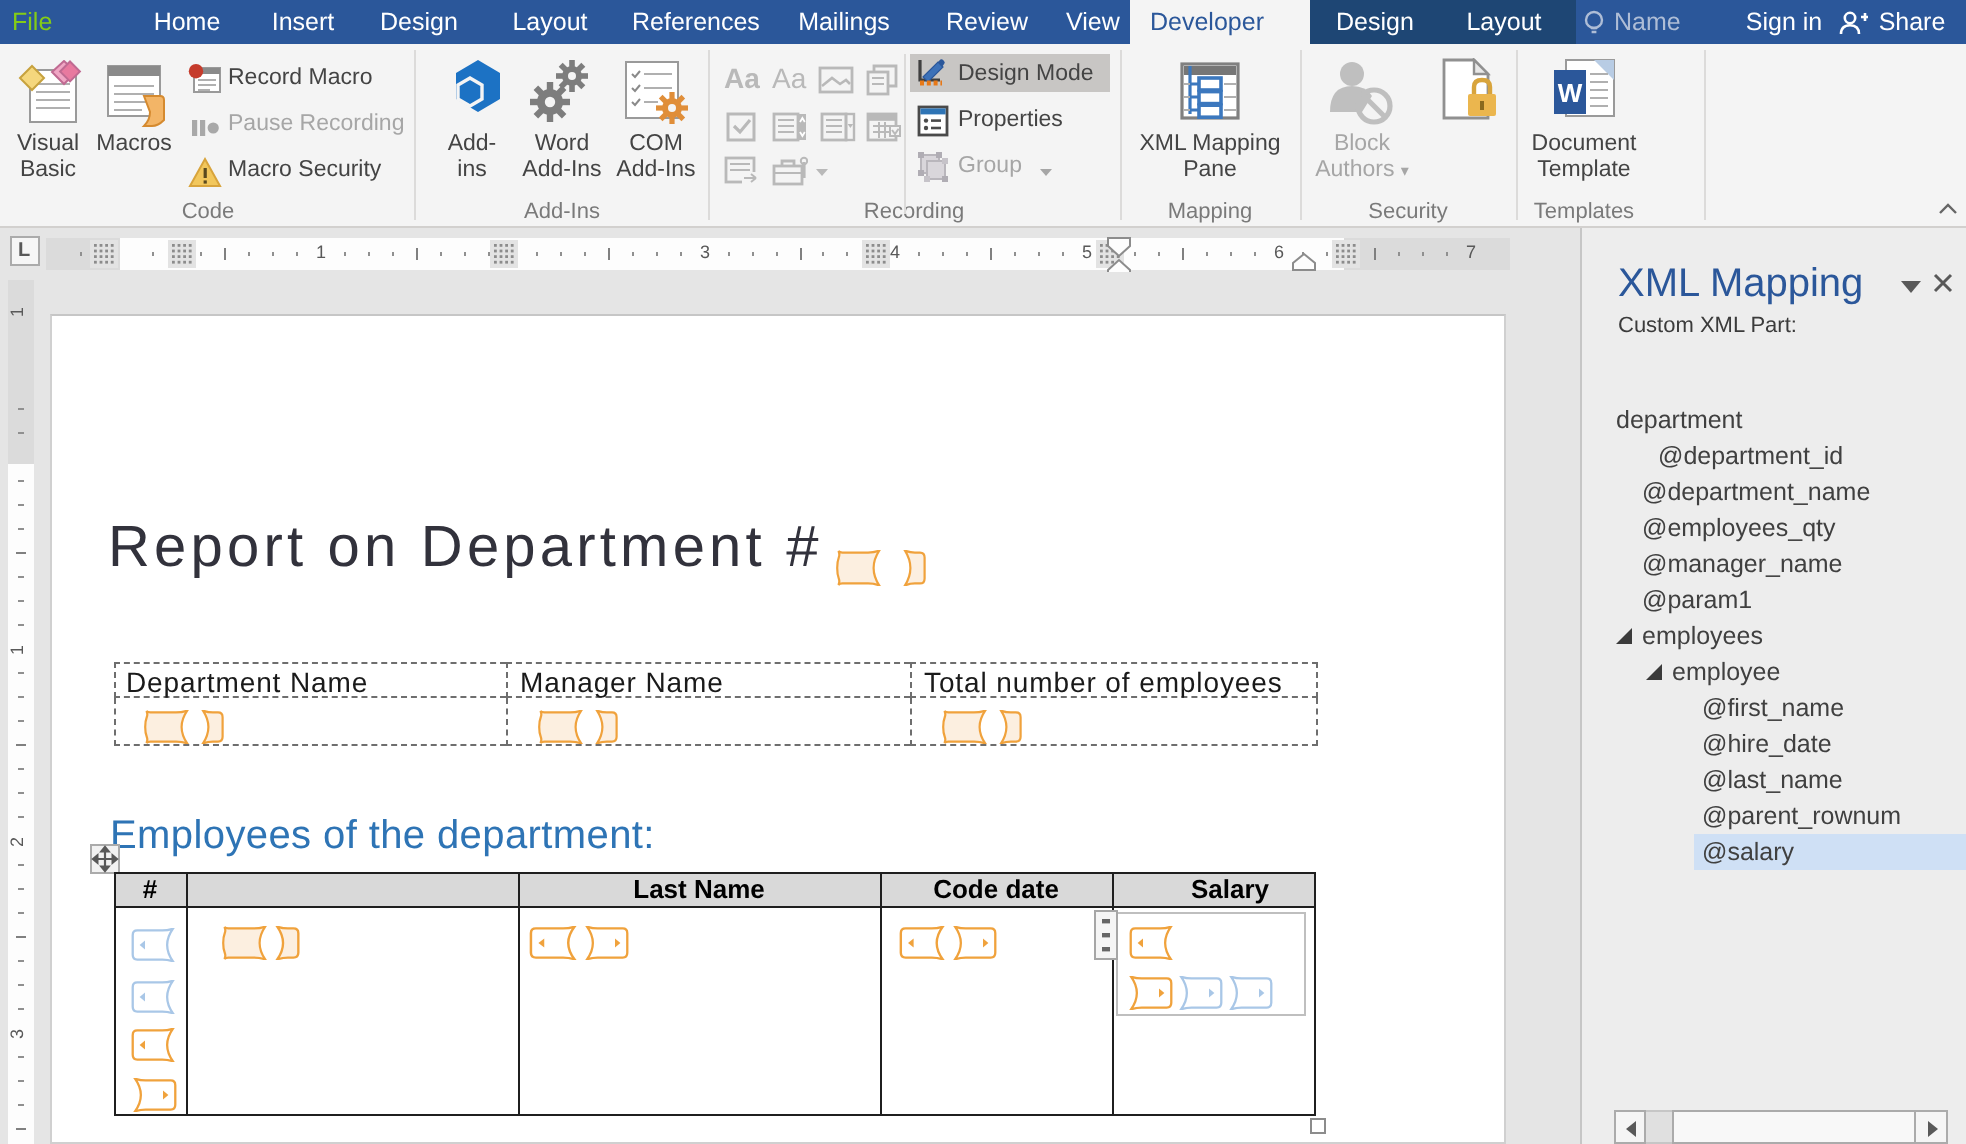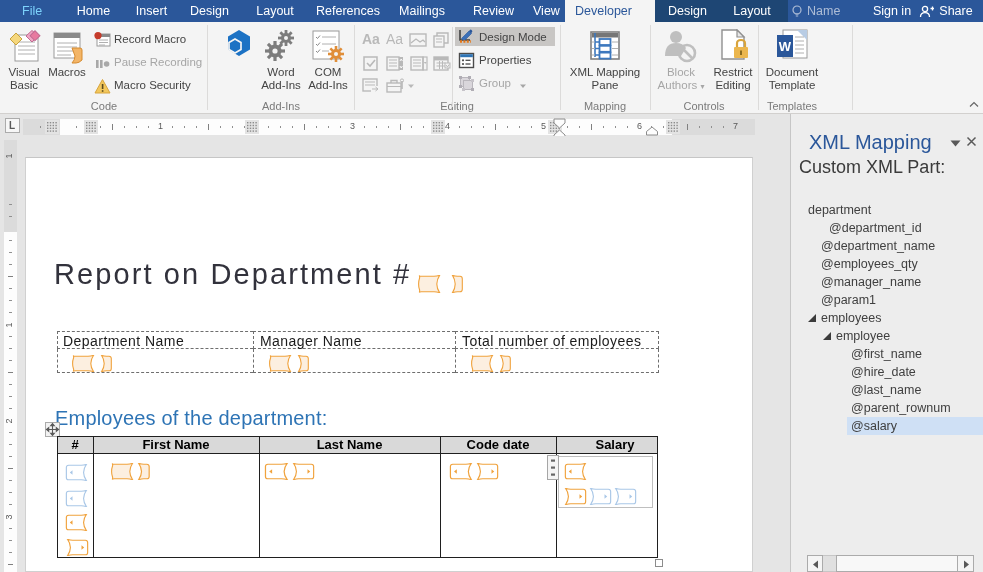--- a/index.html
+++ b/index.html
@@ -44,21 +44,21 @@
  <path d="M1.5 0.3 Q4 1.2 6.5 1.2 L9 1.2 Q11.3 1.2 11.3 3.6 L11.3 13.4 Q11.3 15.8 9 15.8 L6.5 15.8 Q4 15.8 1.5 16.7 Q4.2 12.6 4.2 8.5 Q4.2 4.4 1.5 0.3 Z" fill="var(--f,#FCEFE0)" stroke="var(--s,#F0A23C)" stroke-width="1.1"></path>
 </symbol>
 </defs>
     </svg>
 <div id="tabbar">
 <div class="ab" style="left:565px;top:0;width:90px;height:22px;background:#F4F4F4"></div>
 <div class="tab" style="left:575px;width:56px;color:#2B579A">Developer</div>
 <div class="ab" style="left:655px;top:0;width:133px;height:22px;background:#1E4674"></div>
 <div class="tab" style="left:668px;width:38px">Design</div>
 <div class="tab" style="left:733px;width:38px">Layout</div>
-<div class="tab" style="left:22px;width:19px;color:#7dd3fc">File</div>
+<div class="tab" style="left:6px;width:19px;color:#84cc16">File</div>
 <div class="tab" style="left:74px;width:39px;color:#fff">Home</div>
 <div class="tab" style="left:135px;width:33px;color:#fff">Insert</div>
 <div class="tab" style="left:190px;width:38px;color:#fff">Design</div>
 <div class="tab" style="left:256px;width:38px;color:#fff">Layout</div>
 <div class="tab" style="left:316px;width:60px;color:#fff">References</div>
 <div class="tab" style="left:398px;width:48px;color:#fff">Mailings</div>
 <div class="tab" style="left:473px;width:38px;color:#fff">Review</div>
 <div class="tab" style="left:533px;width:26px;color:#fff">View</div>
 <svg class="ab" style="left:790px;top:4px" width="14" height="14" viewBox="0 0 14 14">
 <circle cx="7" cy="6" r="4" fill="none" stroke="#AEBDD6" stroke-width="1.2"></circle>
@@ -75,23 +75,23 @@
 </div>
 <div id="ribbon">
 <div class="gsep" style="left:207px"></div>
 <div class="gsep" style="left:354px"></div>
 <div class="gsep" style="left:560px"></div>
 <div class="gsep" style="left:650px"></div>
 <div class="gsep" style="left:758px"></div>
 <div class="gsep" style="left:852px"></div>
 <div class="glabel" style="left:44px;top:78px">Code</div>
 <div class="glabel" style="left:221px;top:78px">Add-Ins</div>
-<div class="glabel" style="left:397px;top:78px">Editing</div>
+<div class="glabel" style="left:397px;top:78px">Recording</div>
 <div class="glabel" style="left:545px;top:78px">Mapping</div>
-<div class="glabel" style="left:644px;top:78px">Controls</div>
+<div class="glabel" style="left:644px;top:78px">Security</div>
 <div class="glabel" style="left:732px;top:78px">Templates</div>
 <svg class="ab" style="left:968px;top:78px" width="12" height="10" viewBox="0 0 12 10">
         <path d="M2 6.5 L6 2.5 L10 6.5" fill="none" stroke="#666" stroke-width="1.2"></path>
       </svg>
 <svg class="ab" style="left:8px;top:8px" width="34" height="34" viewBox="0 0 34 34">
 <rect x="7" y="5" width="23" height="26" fill="#fff" stroke="#9A9A9A"></rect>
 <g stroke="#B0B0B0">
           <path d="M10 12 h17 M10 16 h17 M10 20 h17 M10 24 h17"></path>
         </g>
 <path d="M2 9 L8 3 L14 9 L8 15 Z" fill="#F5D77D" stroke="#C7A23E"></path>
@@ -126,20 +126,21 @@
 <svg class="ab" style="left:94px;top:56px" width="17" height="17" viewBox="0 0 17 17">
 <path d="M8.5 1.5 L16 15 L1 15 Z" fill="#F2C75C" stroke="#D8A43C"></path>
 <rect x="7.8" y="6" width="1.6" height="5" fill="#5A4A1E"></rect>
         <rect x="7.8" y="12.2" width="1.6" height="1.6" fill="#5A4A1E"></rect>
 </svg>
 <div class="smalltext" style="left:114px;top:56px">Macro Security</div>
 <svg class="ab" style="left:221px;top:7px" width="30" height="32" viewBox="0 0 30 32">
 <path d="M18 1 L29 7.5 V20.5 L18 27 L7 20.5 V7.5 Z" fill="#1C72C4"></path>
 <path d="M8 13.5 L14 10 L20 13.5 V20.5 L14 24 L8 20.5 Z" fill="#1C72C4" stroke="#F4F4F4" stroke-width="1.7"></path>
 </svg>
+<div class="biglabel" style="left:191px;top:44px">Add-<br>ins</div>
 <svg class="ab" style="left:265px;top:7px" width="32" height="34" viewBox="0 0 32 34">
 <g fill="#7D7D7D">
 <circle cx="21" cy="9" r="5"></circle>
 <g transform="translate(21 9)">
             <g>
               <rect x="-1.4" y="-8" width="2.8" height="16"></rect>
               <rect x="-8" y="-1.4" width="16" height="2.8"></rect>
               <rect x="-1.4" y="-8" width="2.8" height="16" transform="rotate(45)"></rect>
               <rect x="-1.4" y="-8" width="2.8" height="16" transform="rotate(-45)"></rect>
             </g>
@@ -282,21 +283,20 @@
 <path d="M18.5 17.5 L29.5 28.5" stroke="#BFBFBF" stroke-width="2.6"></path>
 </svg>
 <div class="biglabel gray" style="left:636px;top:44px">Block<br>Authors <span style="font-size:8px">▾</span></div>
 <svg class="ab" style="left:717px;top:7px" width="34" height="35" viewBox="0 0 34 35">
 <path d="M5 1 H20 L27 8 V30 H5 Z" fill="#fff" stroke="#909090" stroke-width="1.4"></path>
 <path d="M20 1 L20 8 H27 Z" fill="#E8E8E8" stroke="#909090" stroke-width="1.2"></path>
 <rect x="17" y="18" width="14" height="11" rx="1" fill="#EBB64E"></rect>
 <path d="M20 18 v-3.5 q0 -3.5 4 -3.5 q4 0 4 3.5 V18" fill="none" stroke="#D8A43C" stroke-width="2.2"></path>
 <rect x="23" y="21.5" width="2" height="4.5" fill="#8A6A1E"></rect>
 </svg>
-<div class="biglabel" style="left:688px;top:44px">Restrict<br>Editing</div>
 <svg class="ab" style="left:775px;top:7px" width="36" height="35" viewBox="0 0 36 35">
 <rect x="8" y="1" width="24" height="28" fill="#fff" stroke="#9A9A9A"></rect>
 <path d="M22 1 h10 v10 Z" fill="#B8CCE4"></path>
 <g stroke="#B0B0B0">
           <path d="M20 8 h9 M20 12 h9 M20 16 h9 M20 20 h9 M20 24 h9"></path>
         </g>
 <rect x="2" y="6" width="16" height="22" fill="#2B579A"></rect>
 <text x="10" y="22" font-size="13" font-family="Liberation Sans" fill="#fff" text-anchor="middle" font-weight="bold">W</text>
 </svg>
 <div class="biglabel" style="left:747px;top:44px">Document<br>Template</div>
@@ -581,21 +581,20 @@
 </g>
         </svg>
 <div class="ab" style="left:31px;top:278px;width:602px;height:122px">
 <div class="ab" style="left:0;top:0;width:601px;height:18px;background:#D9D9D9;border:1px solid #1F1F1F"></div>
 <div class="ab" style="left:0;top:18px;width:601px;height:104px;background:#fff;border:1px solid #1F1F1F;border-top:none"></div>
 <div class="ab" style="left:36px;top:0;width:1px;height:122px;background:#1F1F1F"></div>
 <div class="ab" style="left:202px;top:0;width:1px;height:122px;background:#1F1F1F"></div>
 <div class="ab" style="left:383px;top:0;width:1px;height:122px;background:#1F1F1F"></div>
 <div class="ab" style="left:499px;top:0;width:1px;height:122px;background:#1F1F1F"></div>
 <div class="thc" style="left:0;width:36px">#</div>
-<div class="thc" style="left:36px;width:166px">First Name</div>
 <div class="thc" style="left:202px;width:181px">Last Name</div>
 <div class="thc" style="left:383px;width:116px">Code date</div>
 <div class="thc" style="left:499px;width:118px">Salary</div>
 </div>
 <svg class="ab" style="left:39px;top:306px;--s:#A9C7E7;--f:#fff" width="24" height="17">
           <use href="#tagS" width="24" height="17"></use>
         </svg>
 <svg class="ab" style="left:39px;top:332px;--s:#A9C7E7;--f:#fff" width="24" height="17">
           <use href="#tagS" width="24" height="17"></use>
         </svg>
@@ -648,21 +647,21 @@
 </div>
 </div>
 <div id="pane">
 <div class="ab" style="left:18px;top:17px;font-size:20px;color:#2B579A;white-space:nowrap">XML Mapping</div>
 <svg class="ab" style="left:159px;top:26px" width="11" height="7" viewBox="0 0 11 7">
         <path d="M0.5 0.5 H10.5 L5.5 6.5 Z" fill="#595959"></path>
       </svg>
 <svg class="ab" style="left:175px;top:22px" width="11" height="11" viewBox="0 0 11 11">
         <path d="M1.5 1.5 L9.5 9.5 M9.5 1.5 L1.5 9.5" stroke="#595959" stroke-width="1.5"></path>
       </svg>
-<div class="ab" style="left:8px;top:43px;font-size:18px;color:#3B3B3B">Custom XML Part:</div>
+<div class="ab" style="left:18px;top:43px;font-size:11px;color:#3B3B3B">Custom XML Part:</div>
 <div class="tl" style="left:17px;top:89px">department</div>
 <div class="tl" style="left:38px;top:107px">@department_id</div>
 <div class="tl" style="left:30px;top:125px">@department_name</div>
 <div class="tl" style="left:30px;top:143px">@employees_qty</div>
 <div class="tl" style="left:30px;top:161px">@manager_name</div>
 <div class="tl" style="left:30px;top:179px">@param1</div>
 <svg class="ab" style="left:17px;top:200px" width="9" height="9" viewBox="0 0 9 9">
         <path d="M8 0 L8 8 L0 8 Z" fill="#3B3B3B"></path>
       </svg>
 <div class="tl" style="left:30px;top:197px">employees</div>

